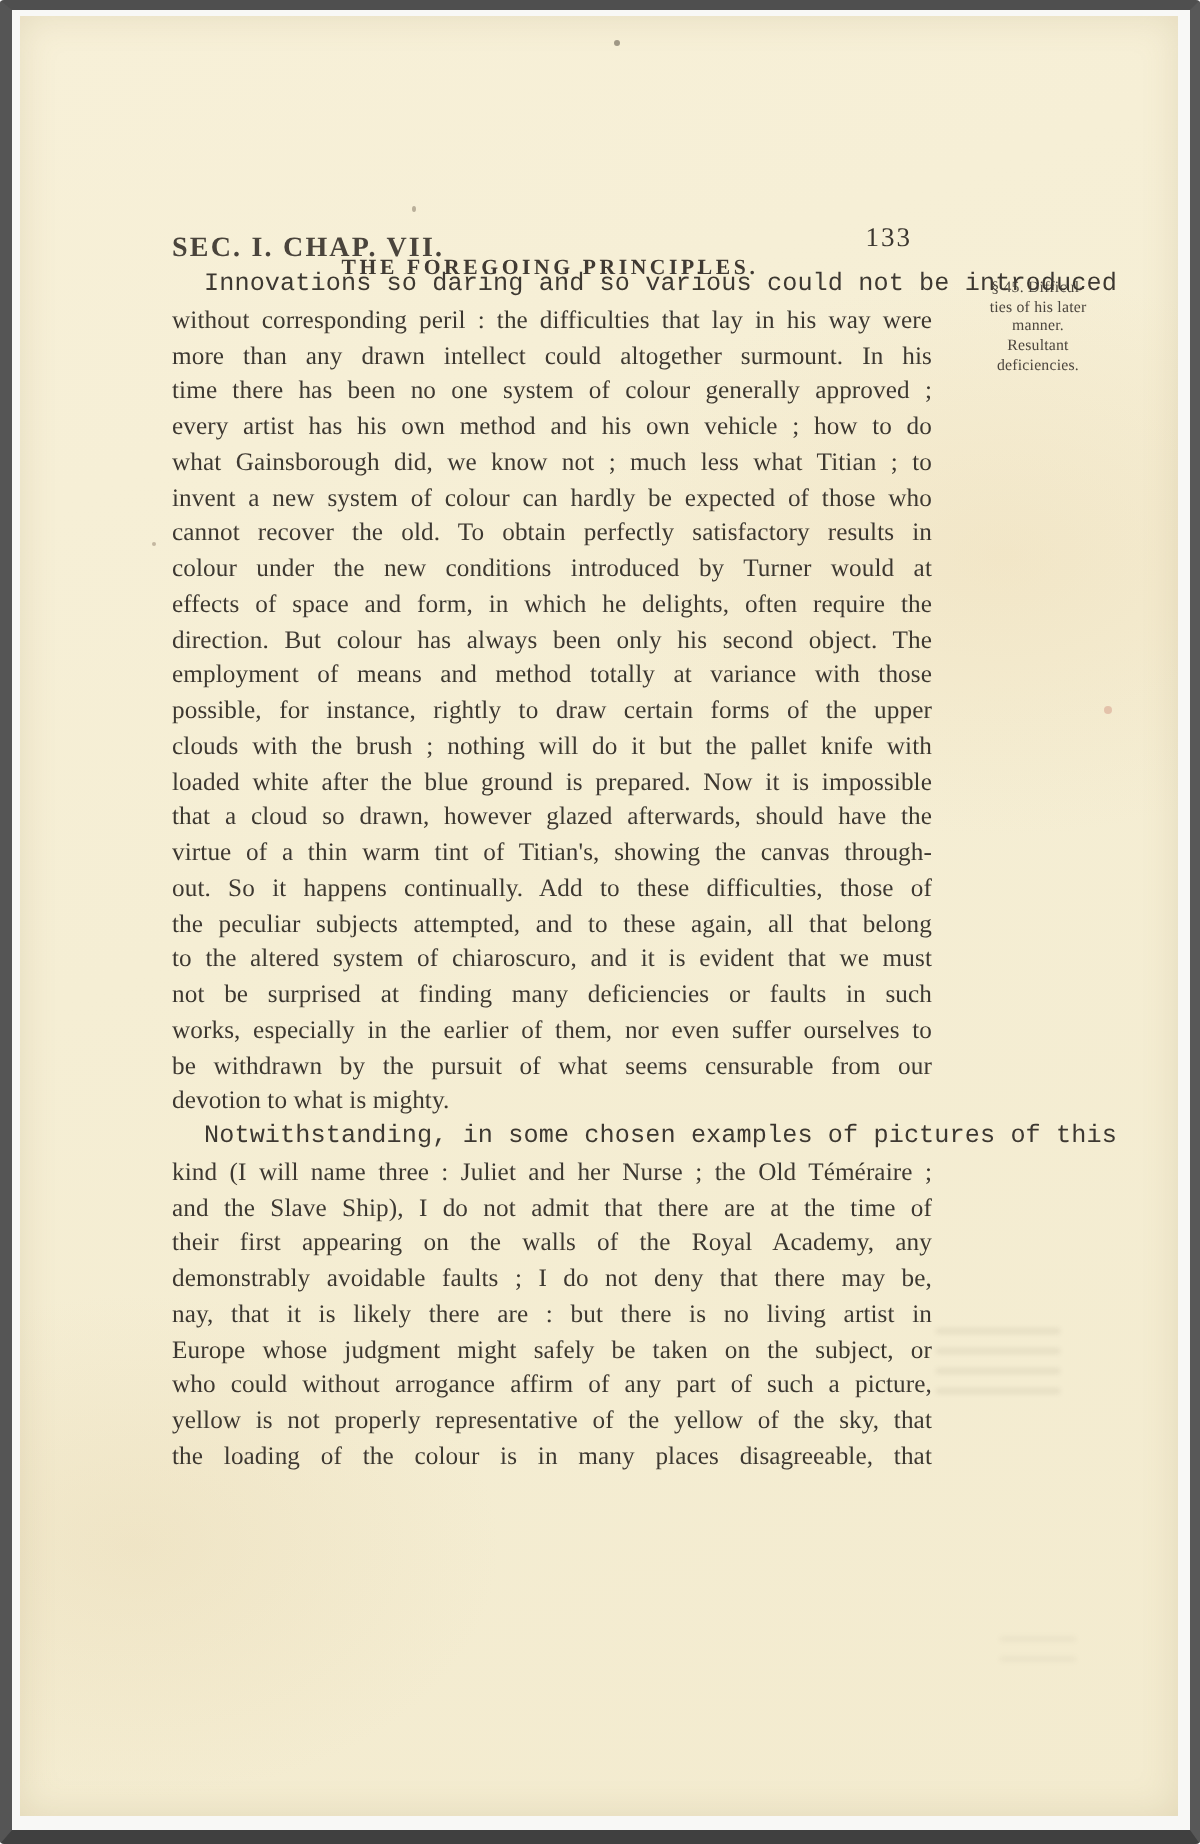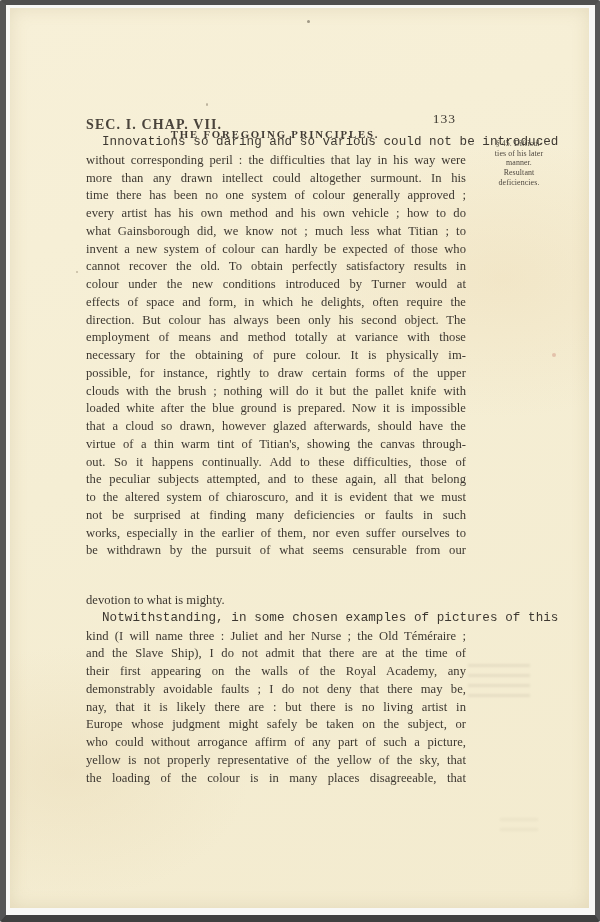--- a/index.html
+++ b/index.html
@@ -58,21 +58,21 @@
     letter-spacing: 0.05px;
   }
   .line {
     text-align: justify;
     text-align-last: justify;
     white-space: nowrap;
     height: 17.75px;
     overflow: visible;
   }
   .line.indent { padding-left: 16px; font-family: Liberation Mono, monospace; }
-  .line.short { text-align-last: left; white-space: normal; margin-top: 32px; }
+  .line.short { text-align-last: left; white-space: normal; }
   .margin-note {
     position: absolute;
     top: 131px; left: 466px; width: 86px;
     font-size: 7.9px;
     line-height: 9.7px;
     color: #4c463e;
     letter-spacing: 0.1px;
   }
   .margin-note .mn-line { text-align: center; }
   .ghost {
@@ -122,21 +122,20 @@
       <div class="line">more than any drawn intellect could altogether surmount. In his</div>
       <div class="line">time there has been no one system of colour generally approved ;</div>
       <div class="line">every artist has his own method and his own vehicle ; how to do</div>
       <div class="line">what Gainsborough did, we know not ; much less what Titian ; to</div>
       <div class="line">invent a new system of colour can hardly be expected of those who</div>
       <div class="line">cannot recover the old. To obtain perfectly satisfactory results in</div>
       <div class="line">colour under the new conditions introduced by Turner would at</div>
       <div class="line">effects of space and form, in which he delights, often require the</div>
       <div class="line">direction. But colour has always been only his second object. The</div>
       <div class="line">employment of means and method totally at variance with those</div>
-      <div class="line">necessary for the obtaining of pure colour. It is physically im-</div>
       <div class="line">possible, for instance, rightly to draw certain forms of the upper</div>
       <div class="line">clouds with the brush ; nothing will do it but the pallet knife with</div>
       <div class="line">loaded white after the blue ground is prepared. Now it is impossible</div>
       <div class="line">that a cloud so drawn, however glazed afterwards, should have the</div>
       <div class="line">virtue of a thin warm tint of Titian's, showing the canvas through-</div>
       <div class="line">out. So it happens continually. Add to these difficulties, those of</div>
       <div class="line">the peculiar subjects attempted, and to these again, all that belong</div>
       <div class="line">to the altered system of chiaroscuro, and it is evident that we must</div>
       <div class="line">not be surprised at finding many deficiencies or faults in such</div>
       <div class="line">works, especially in the earlier of them, nor even suffer ourselves to</div>

